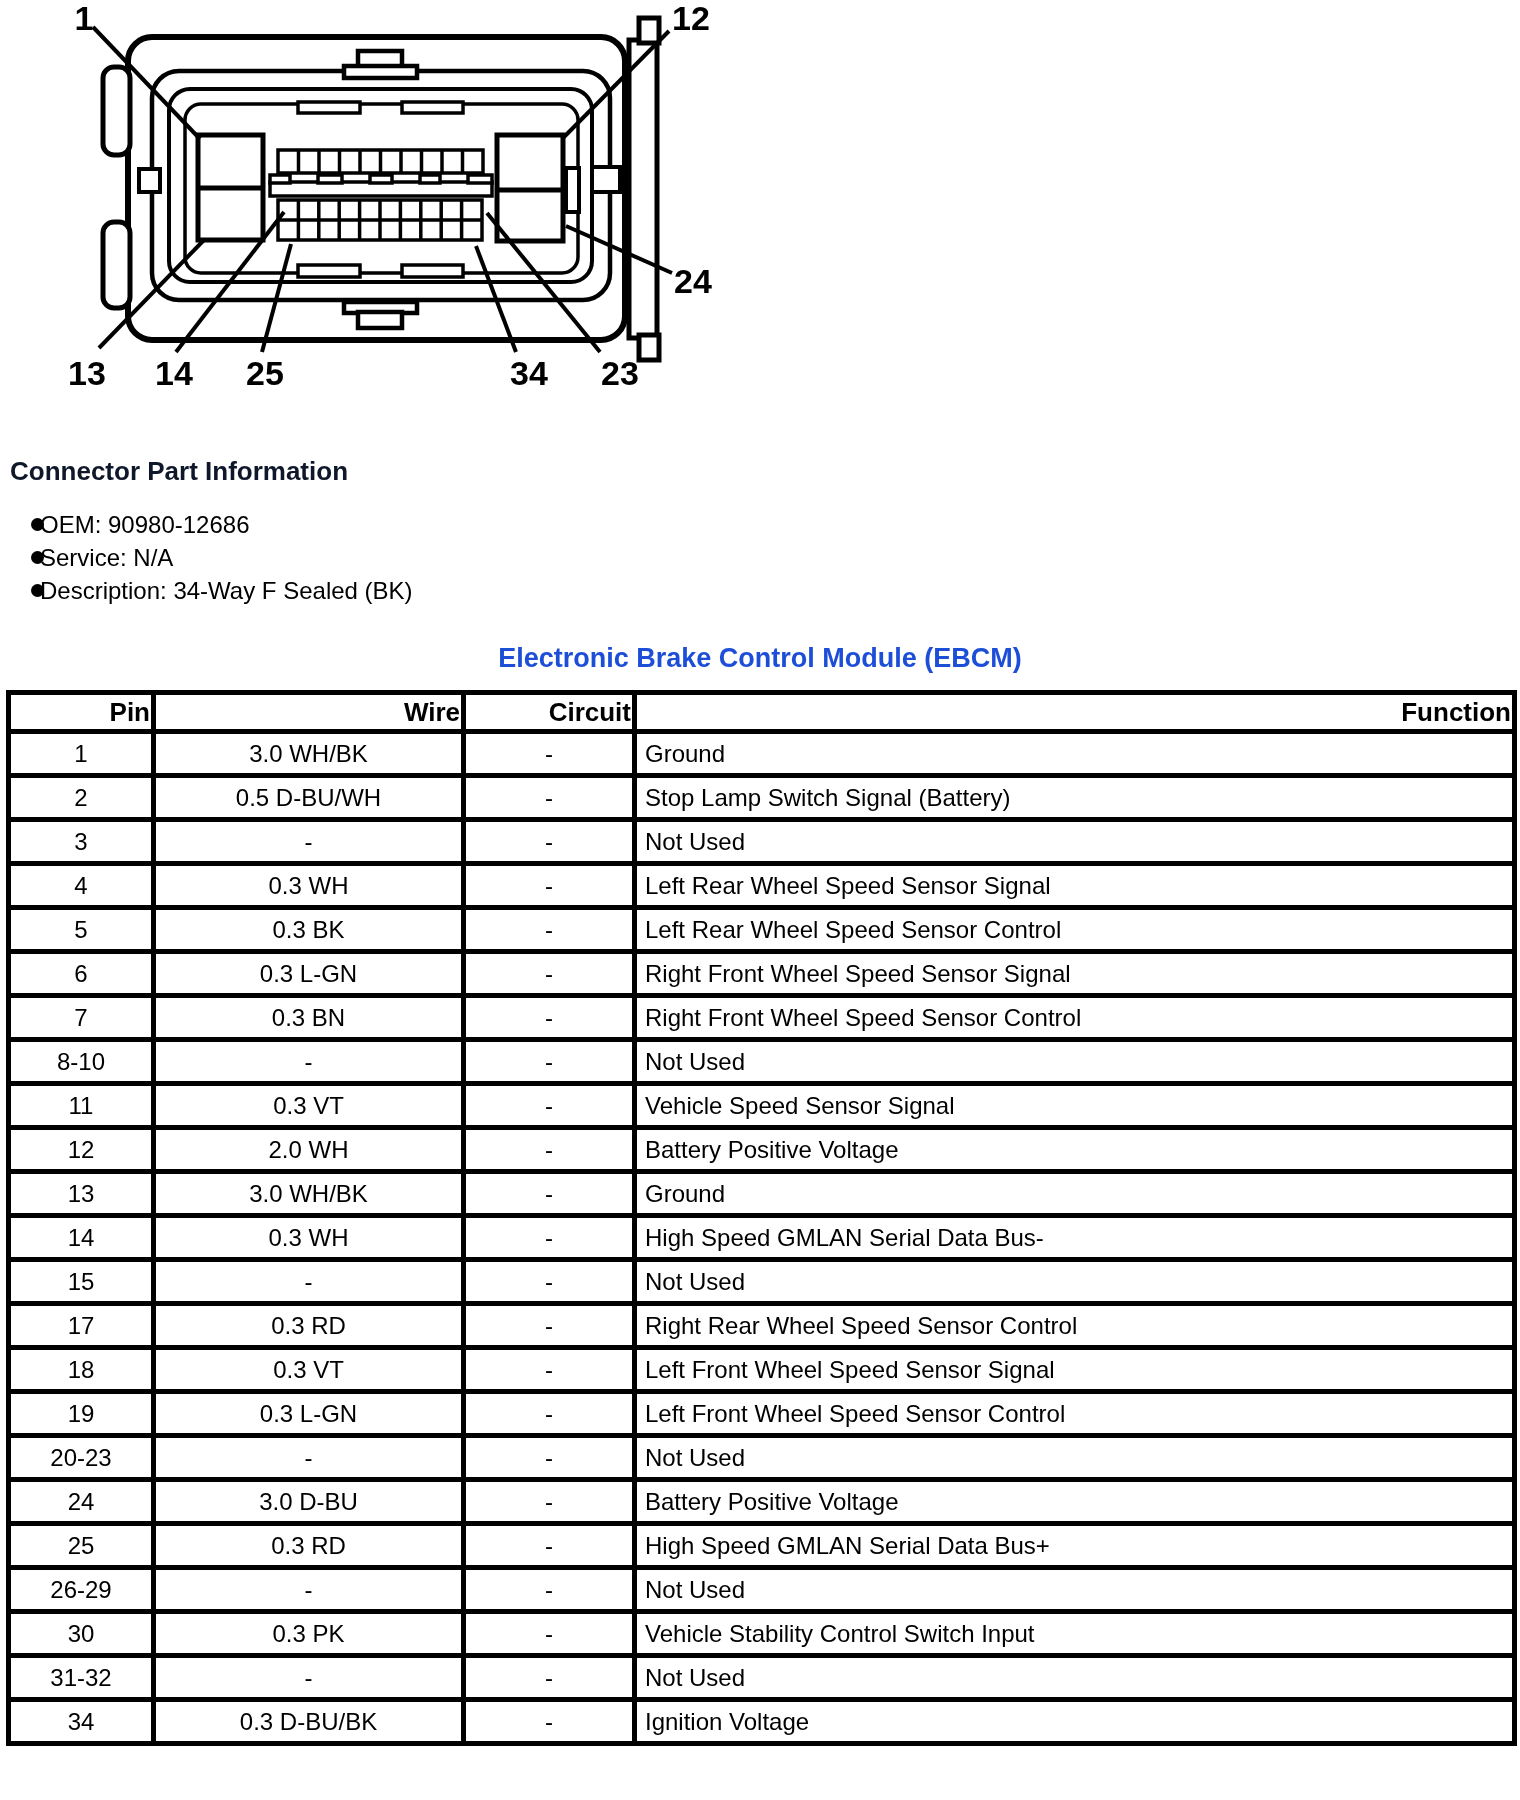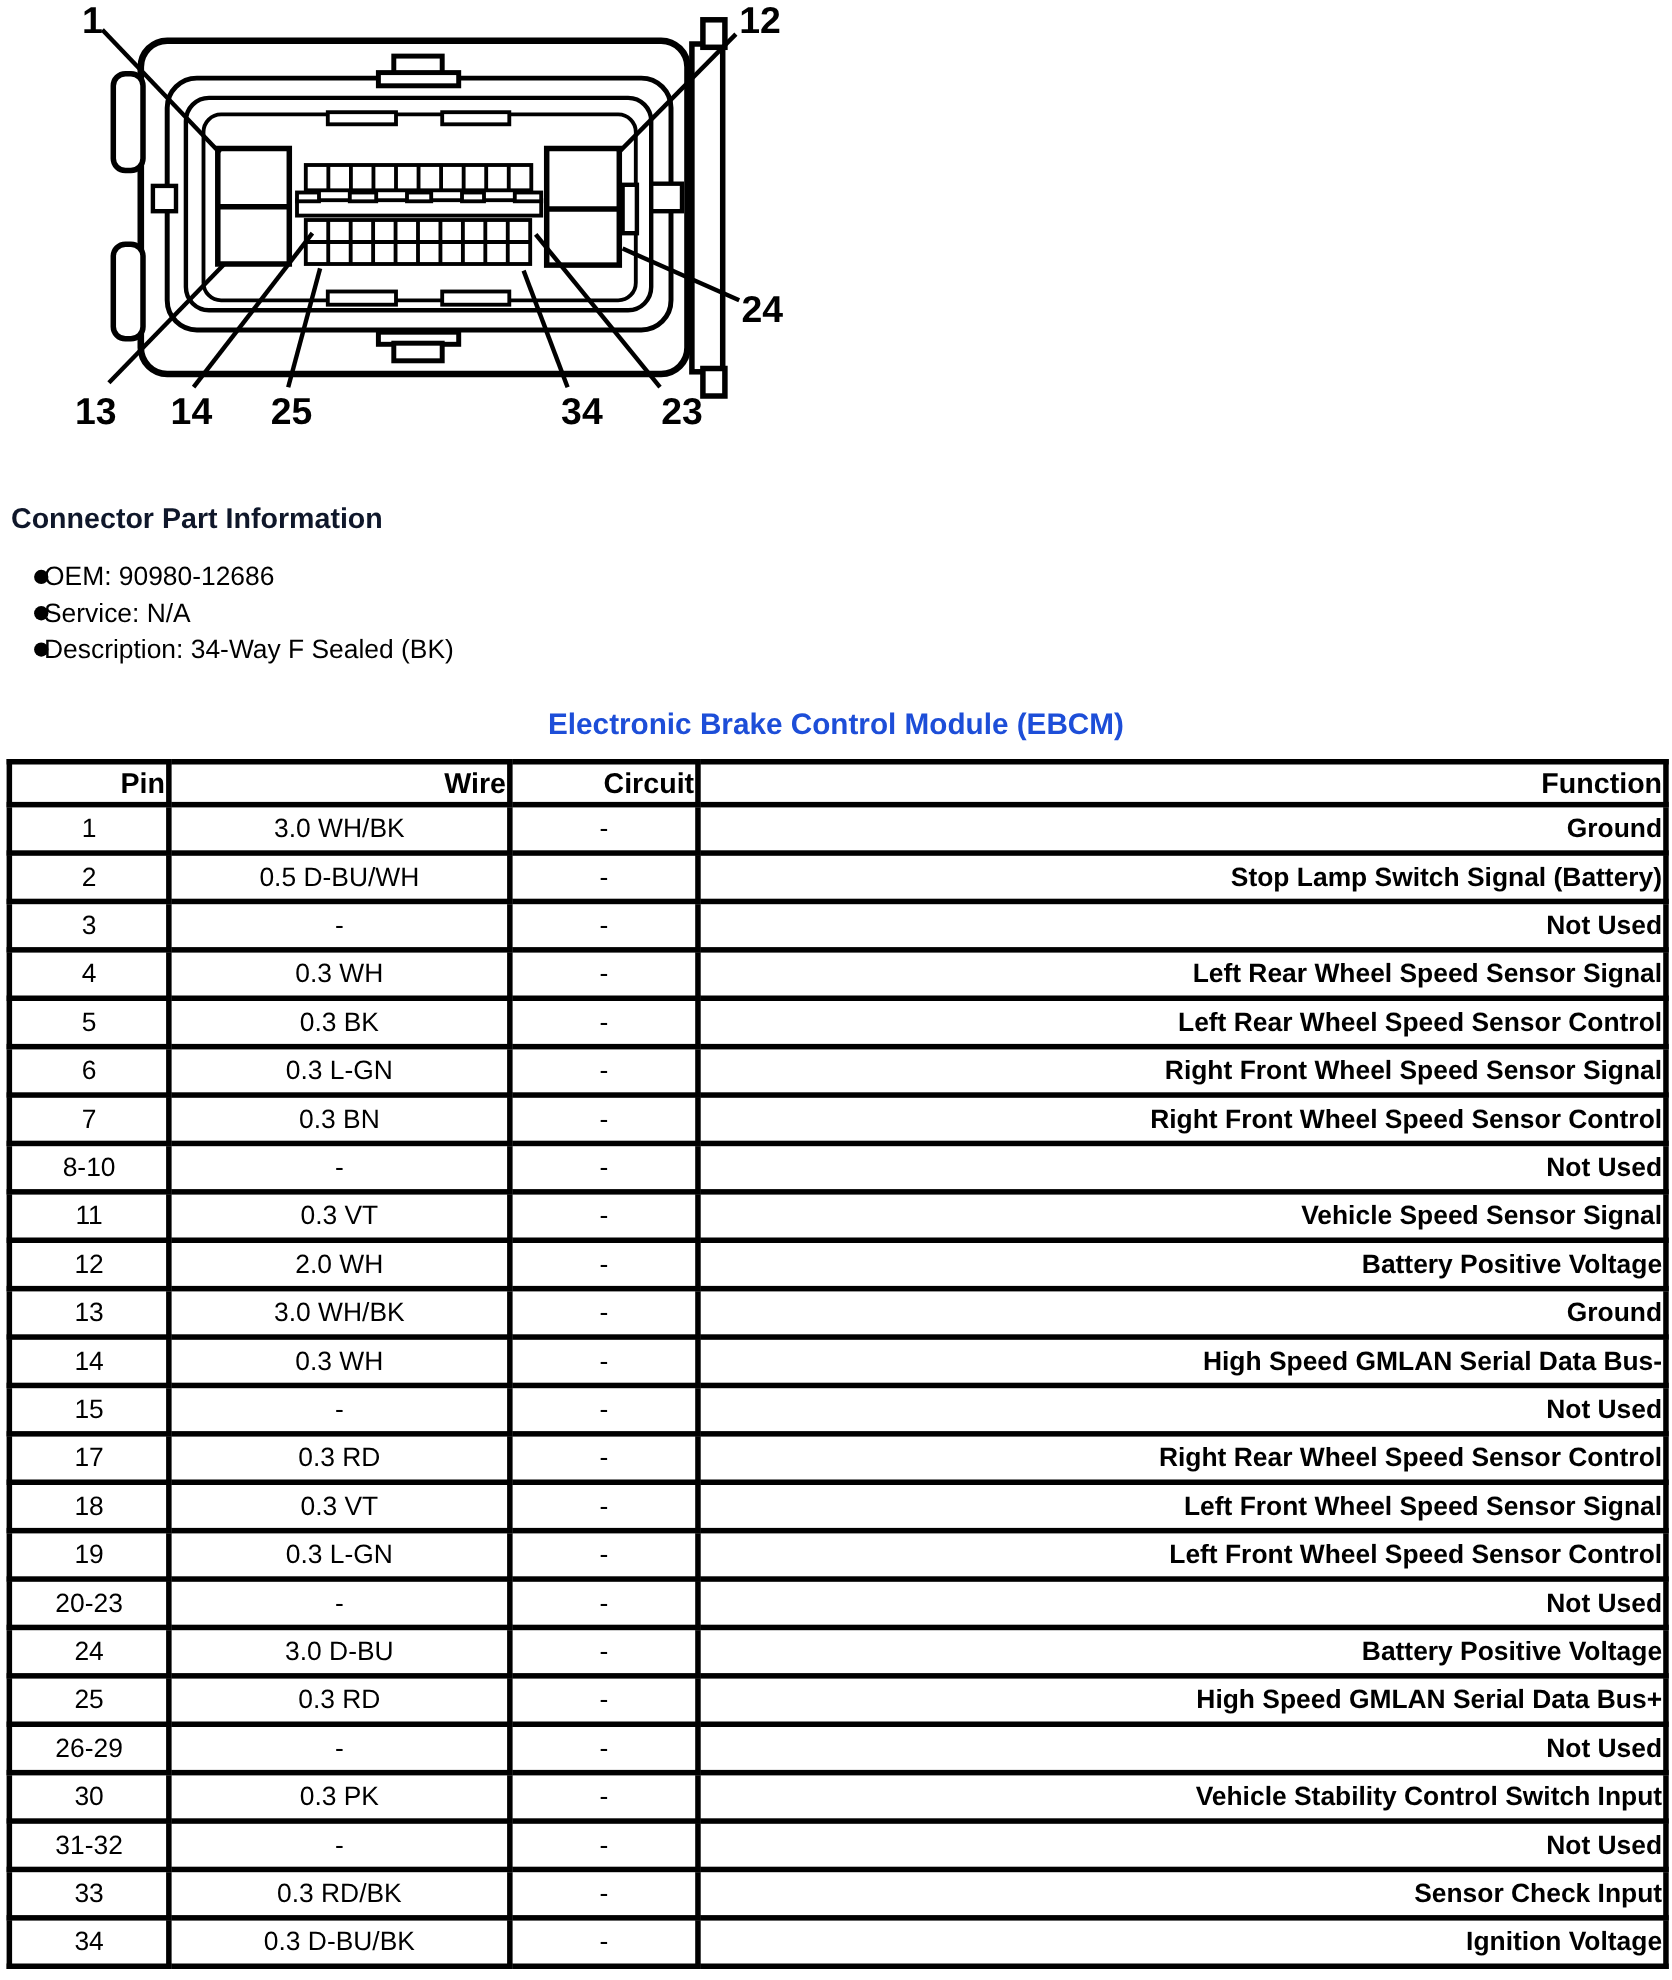--- a/index.html
+++ b/index.html
@@ -53,21 +53,21 @@
   }
   table.pinout th{
     height:32px;
     font-size:26px;font-weight:bold;text-align:right;
   }
   table.pinout td{
     height:37px;
     font-size:24px;font-weight:normal;text-align:center;
   }
   table.pinout td.col-3{
-    text-align:right;padding-left:8px;font-weight:bold;
+    text-align:left;padding-left:8px;
   }
   col.c0{width:145px;}
   col.c1{width:310px;}
   col.c2{width:171px;}
   col.c3{width:880px;}
 </style>
 </head>
 <body>
 
 <div class="page">
@@ -336,26 +336,20 @@
           <td class="col-2">-</td>
           <td class="col-3">Vehicle Stability Control Switch Input</td>
         </tr>
         <tr>
           <td class="col-0">31-32</td>
           <td class="col-1">-</td>
           <td class="col-2">-</td>
           <td class="col-3">Not Used</td>
         </tr>
         <tr>
-          <td class="col-0">33</td>
-          <td class="col-1">0.3 RD/BK</td>
-          <td class="col-2">-</td>
-          <td class="col-3">Sensor Check Input</td>
-        </tr>
-        <tr>
           <td class="col-0">34</td>
           <td class="col-1">0.3 D-BU/BK</td>
           <td class="col-2">-</td>
           <td class="col-3">Ignition Voltage</td>
         </tr>
       </tbody>
   </table>
 
 </div>
 

